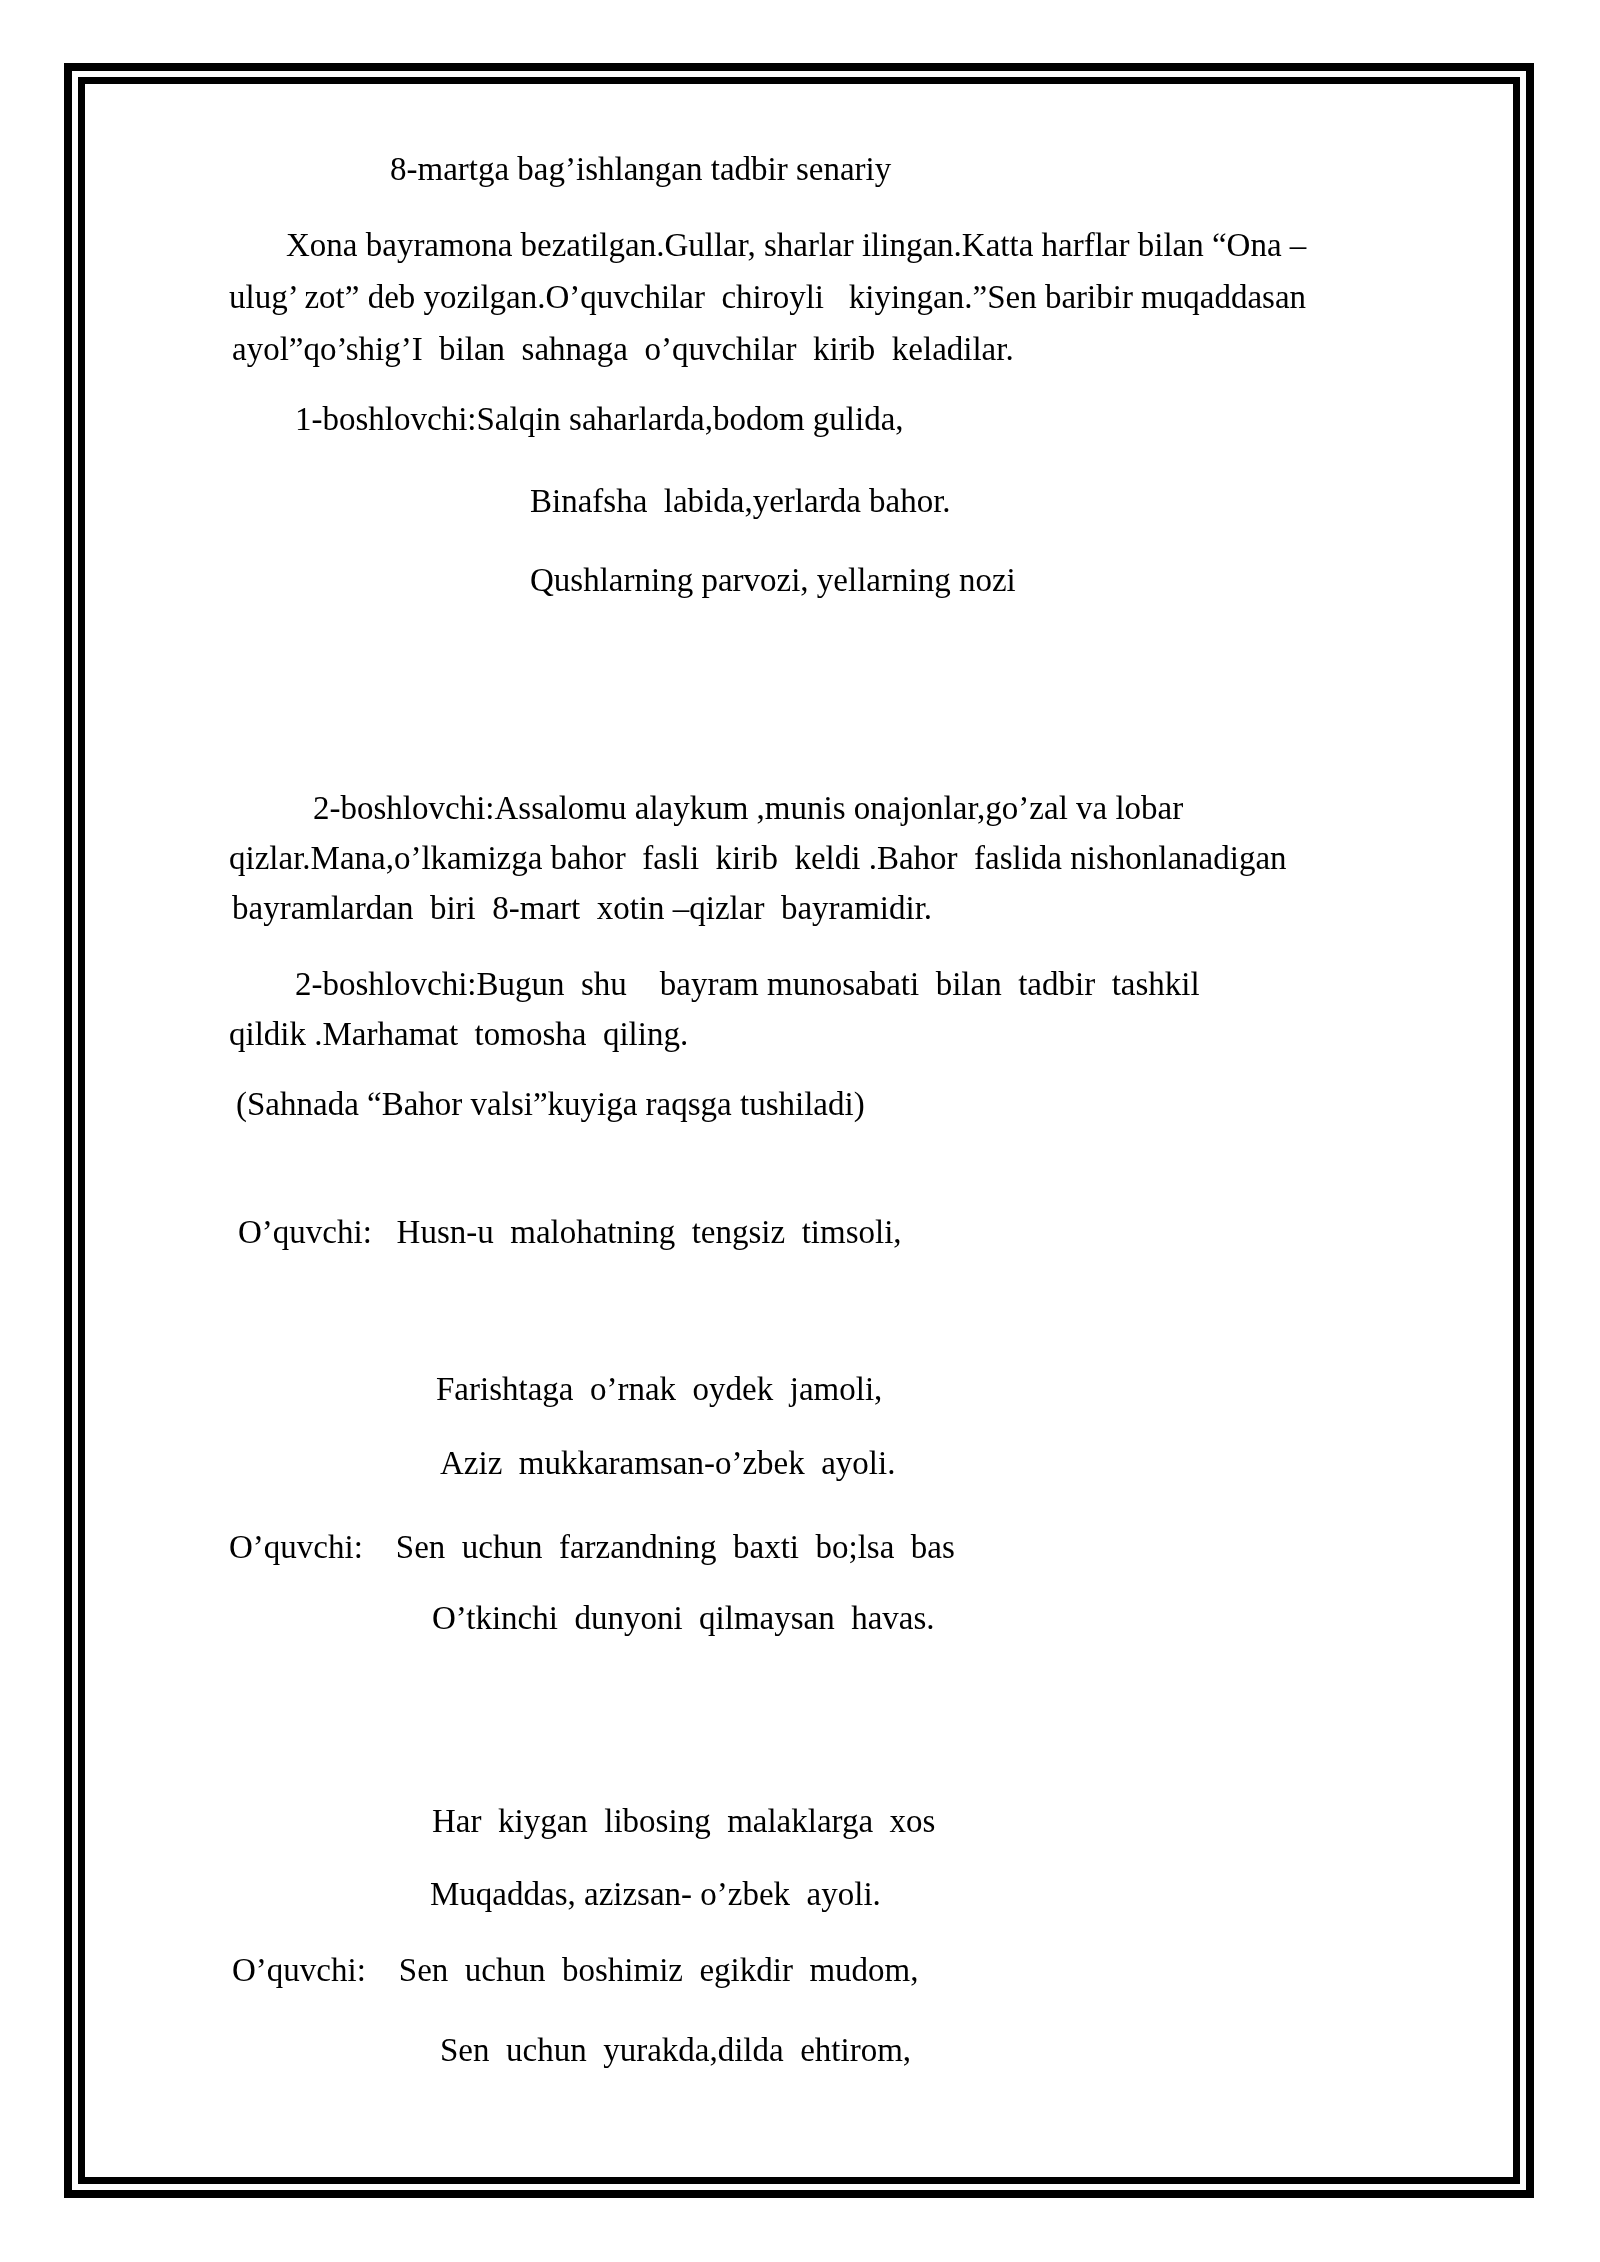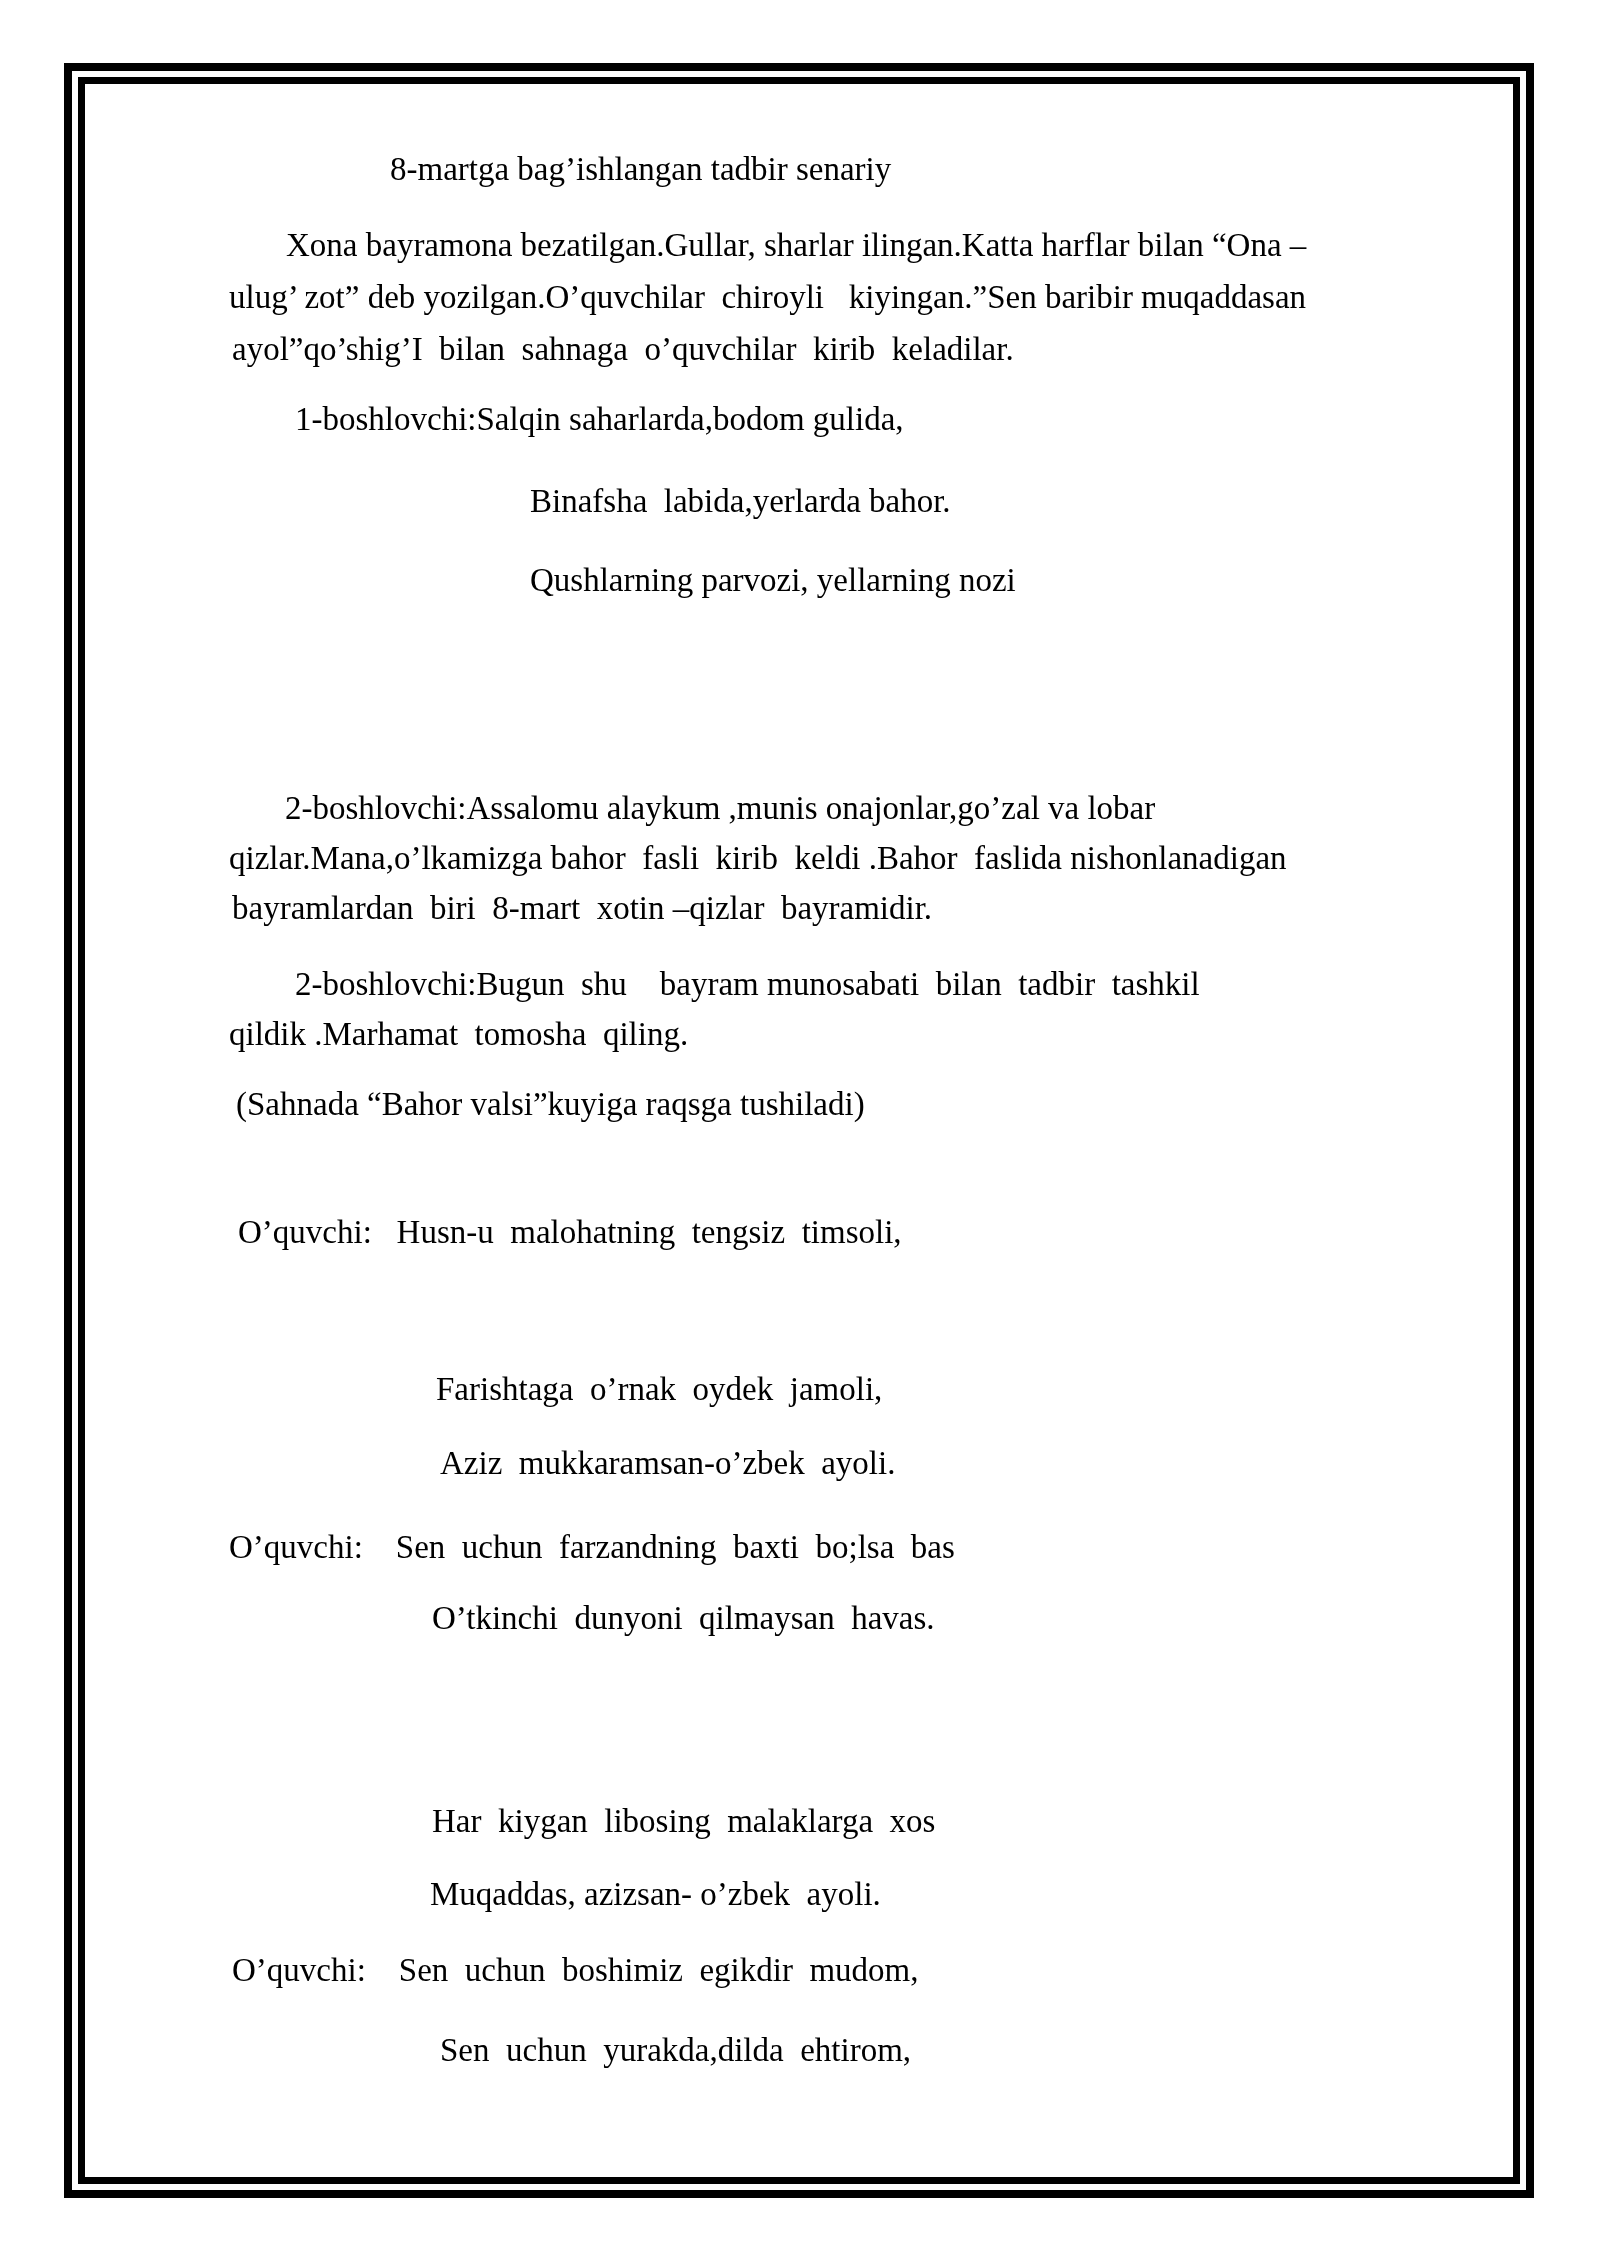--- a/index.html
+++ b/index.html
@@ -51,21 +51,21 @@
   <div class="line" style="left:390px; top:151px;">8-martga bag’ishlangan tadbir senariy</div>
 
   <div class="line" style="left:286px; top:227px;">Xona bayramona bezatilgan.Gullar, sharlar ilingan.Katta harflar bilan “Ona –</div>
   <div class="line" style="left:229px; top:279px;">ulug’ zot” deb yozilgan.O’quvchilar  chiroyli   kiyingan.”Sen baribir muqaddasan</div>
   <div class="line" style="left:232px; top:331px;">ayol”qo’shig’I  bilan  sahnaga  o’quvchilar  kirib  keladilar.</div>
 
   <div class="line" style="left:295px; top:401px;">1-boshlovchi:Salqin saharlarda,bodom gulida,</div>
   <div class="line" style="left:530px; top:483px;">Binafsha  labida,yerlarda bahor.</div>
   <div class="line" style="left:530px; top:562px;">Qushlarning parvozi, yellarning nozi</div>
 
-  <div class="line" style="left:285px; top:790px;font-family:Liberation Serif, serif;">2-boshlovchi:Assalomu alaykum ,munis onajonlar,go’zal va lobar</div>
+  <div class="line" style="left:313px; top:790px;font-family:Liberation Serif, serif;">2-boshlovchi:Assalomu alaykum ,munis onajonlar,go’zal va lobar</div>
   <div class="line" style="left:229px; top:840px;text-align:right;">qizlar.Mana,o’lkamizga bahor  fasli  kirib  keldi .Bahor  faslida nishonlanadigan</div>
   <div class="line" style="left:232px; top:890px;">bayramlardan  biri  8-mart  xotin –qizlar  bayramidir.</div>
 
   <div class="line" style="left:295px; top:966px;">2-boshlovchi:Bugun  shu    bayram munosabati  bilan  tadbir  tashkil</div>
   <div class="line" style="left:229px; top:1016px;">qildik .Marhamat  tomosha  qiling.</div>
 
   <div class="line" style="left:236px; top:1086px;">(Sahnada “Bahor valsi”kuyiga raqsga tushiladi)</div>
 
   <div class="line" style="left:238px; top:1214px;">O’quvchi:   Husn-u  malohatning  tengsiz  timsoli,</div>
   <div class="line" style="left:436px; top:1371px;">Farishtaga  o’rnak  oydek  jamoli,</div>

